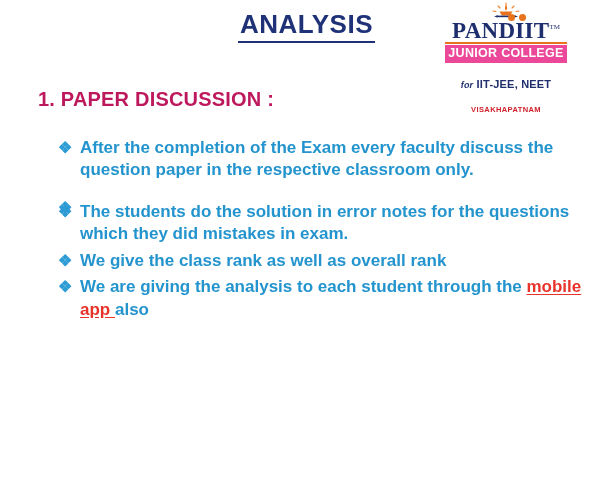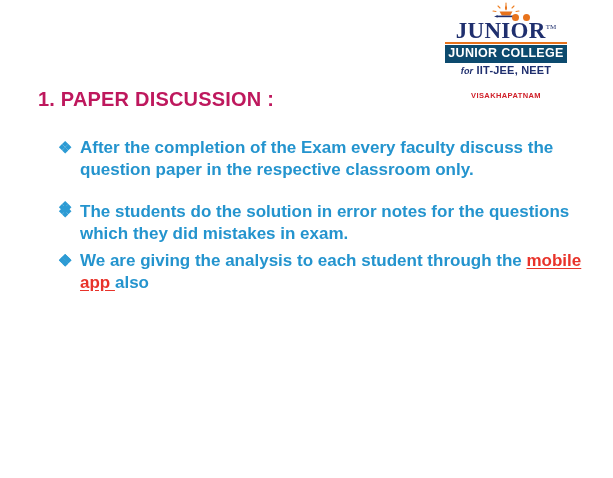--- a/index.html
+++ b/index.html
@@ -90,30 +90,30 @@
   .logo-dots i.d1 { left: 0px; }
   .logo-dots i.d2 { left: 11px; }
 
   .logo-rule {
     height: 2px;
     background: #E8731C;
     width: 100%;
     margin: 0 auto 1px auto;
   }
   .logo-banner {
-    background: #0c4a6e;
+    background: #ec4899;
     color: #ffffff;
     font-size: 12.5px;
     font-weight: bold;
     letter-spacing: 0.3px;
     padding: 2px 0 3px 0;
     font-family: "Liberation Sans", sans-serif;
   }
   .logo-sub {
-    margin-top: 2px;
+    margin-top: 16px;
     font-size: 11px;
     font-weight: bold;
     color: #1F2F6E;
     letter-spacing: 0.2px;
     font-family: "Liberation Sans", sans-serif;
   }
   .logo-sub .for {
     font-style: italic;
     font-size: 9px;
     font-weight: bold;
@@ -179,20 +179,23 @@
     text-decoration: underline;
     text-underline-offset: 2px;
     font-weight: bold;
   }
 </style>
 </head>
 <body>
 
 <div class="header">
 
+  <div class="slide-title">
+    <span class="title-text">ANALYSIS</span>
+  </div>
 
   <div class="logo">
 
     <div class="logo-emblem">
       <svg width="44" height="17" viewBox="0 0 44 17" aria-hidden="true">
         <g stroke="#EE8024" stroke-width="1.1" stroke-linecap="round">
           <line x1="22" y1="1" x2="22" y2="4"></line>
           <line x1="14" y1="4" x2="16" y2="6"></line>
           <line x1="30" y1="4" x2="28" y2="6"></line>
           <line x1="9" y1="9" x2="12" y2="9.5"></line>
@@ -204,21 +207,21 @@
         <path d="M10 14.6 L13.6 13.2 L13.6 15.6 Z" fill="#1F2F6E"></path>
         <path d="M34 14.6 L30.4 13.2 L30.4 15.6 Z" fill="#1F2F6E"></path>
       </svg>
     </div>
 
     <div class="logo-wordmark">
       <span class="logo-dots">
         <i class="d1"></i>
           <i class="d2"></i>
       </span>
-      <span>JUNIOR</span><span class="tm">TM</span>
+      <span>PANDIIT</span><span class="tm">TM</span>
     </div>
 
     <div class="logo-rule"></div>
 
     <div class="logo-banner">JUNIOR COLLEGE</div>
 
     <div class="logo-sub">
       <span class="for">for</span>
       <span>IIT-JEE, NEET</span>
     </div>
@@ -242,19 +245,20 @@
   <ul class="bullet-list" id="section-2-list">
     <li class="bullet-item">
       <span class="bullet-marker">❖</span>
     </li>
     <li class="bullet-item">
       <span class="bullet-marker">❖</span>
       <span class="bullet-text">The students do the solution in error notes for the questions which they did mistakes in exam.</span>
     </li>
     <li class="bullet-item">
       <span class="bullet-marker">❖</span>
+      <span class="bullet-text">We give the class rank as well as overall rank</span>
     </li>
     <li class="bullet-item">
       <span class="bullet-marker">❖</span>
       <span class="bullet-text">We are giving the analysis to each student through the </span><span class="highlight-link">mobile app </span><span class="bullet-text">also</span>
     </li>
   </ul>
 </div>
 
 </body></html>

